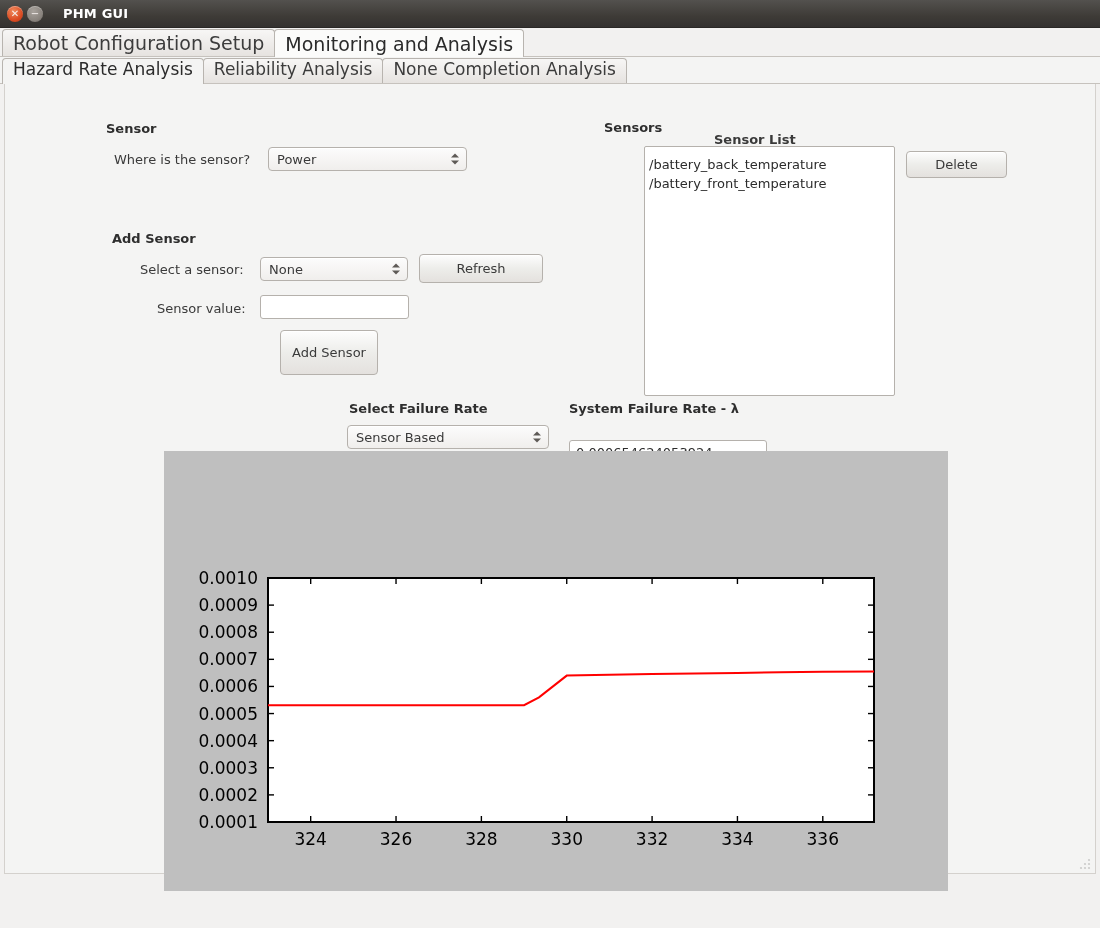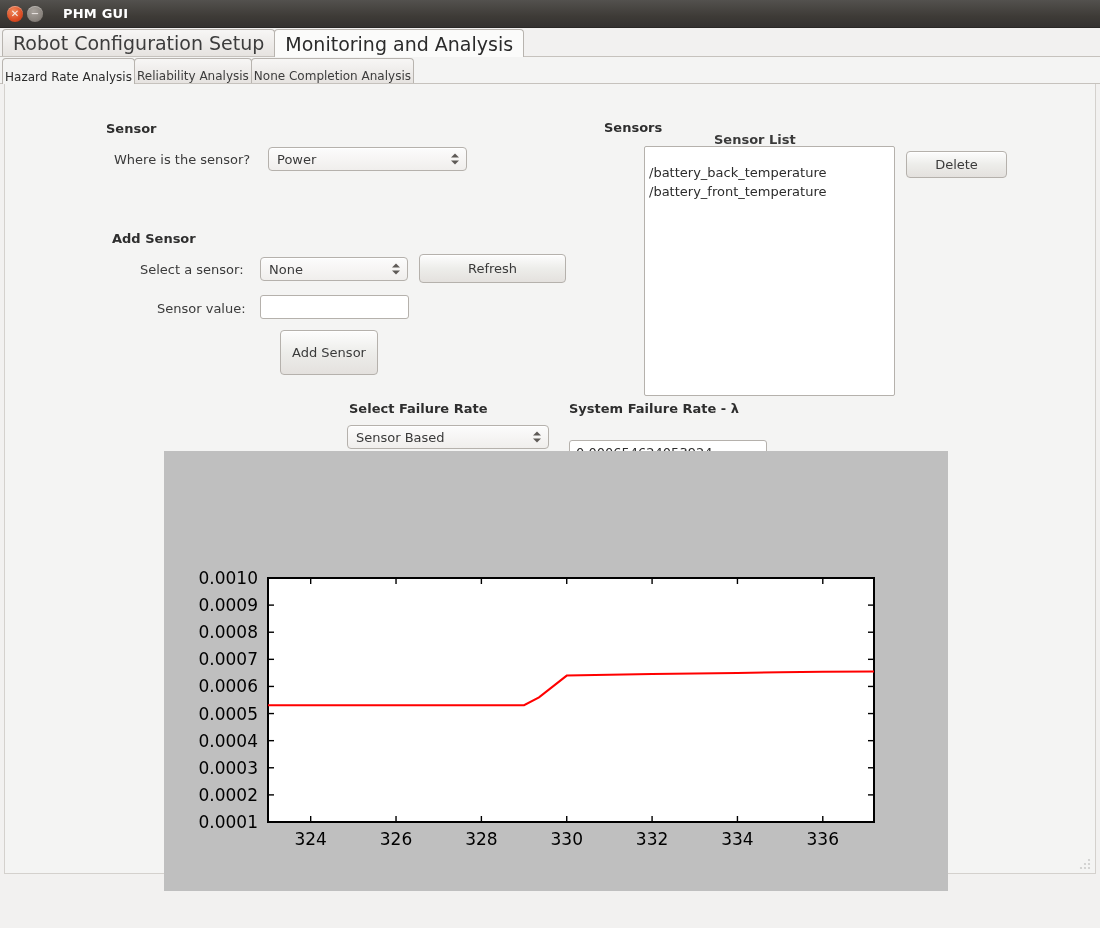--- a/index.html
+++ b/index.html
@@ -67,23 +67,23 @@
 
   
   .inner-tabs {
     height: 27px; background: #f4f4f3;
     display: flex; align-items: flex-end;
     padding-left: 2px;
     border-bottom: 1px solid #c6c2bd;
     position: relative; z-index: 2;
   }
   .itab {
-    height: 25px; padding: 0 2px;
-    display: flex; align-items: flex-end;
-    font-size: 12px; color: #3c3c3c;
+    height: 25px; padding: 0 10px;
+    display: flex; align-items: flex-start;
+    font-size: 17px; color: #3c3c3c;
     border: 1px solid #b8b4af; border-bottom: none;
     border-radius: 4px 4px 0 0;
     margin-right: -1px;
     background: linear-gradient(to bottom, #f7f6f5 0%, #e6e3e0 100%);
   }
   .itab.active {
     background: #f4f4f3; color: #2b2b2b;
     position: relative; z-index: 3;
     margin-bottom: -1px; height: 26px;
   }
@@ -143,21 +143,21 @@
     font-size: 13px; color: #2c2c2c;
     padding: 0 6px;
     display: flex; align-items: center;
   }
 
   .listbox {
     position: absolute;
     background: #ffffff;
     border: 1px solid #b5b1ac; border-radius: 2px;
     overflow: hidden;
-    padding-top: 16px;
+    padding-top: 8px;
   }
   .listbox .row {
     font-size: 13px; color: #2c2c2c;
     padding: 0 4px; height: 19px;
     display: flex; align-items: center;
     white-space: nowrap;
   }
 
   
   .figure {
@@ -215,21 +215,21 @@
   <div class="lbl lbl-bold" style="left:107px; top:147px;">Add Sensor</div>
 
   <div class="lbl" style="left:135px; top:178px;">Select a sensor:</div>
   <div class="combo" style="left:255px; top:173px; width:148px;">
     <span>None</span>
     <span class="spin">
       <span class="tri-up"></span>
         <span class="tri-dn"></span>
     </span>
   </div>
-  <div class="btn" style="left:414px; top:170px; width:147px; height:29px;">
+  <div class="btn" style="left:414px; top:170px; width:124px; height:29px;">
     <span>Refresh</span>
   </div>
 
   <div class="lbl" style="left:152px; top:217px;">Sensor value:</div>
   <input class="tinput" style="left: 255px; top: 211px; width: 149px; height: 24px;" value="" placeholder="">
 
   <div class="btn" style="left:275px; top:246px; width:98px; height:45px;">
     <span>Add Sensor</span>
   </div>
 

